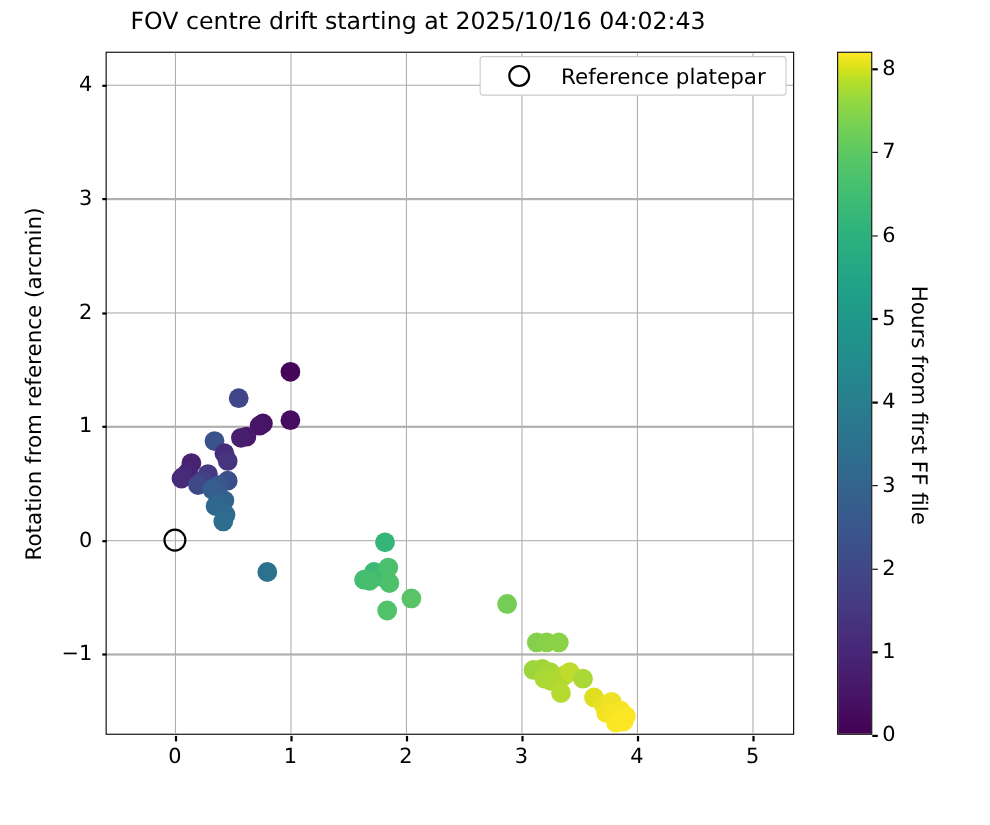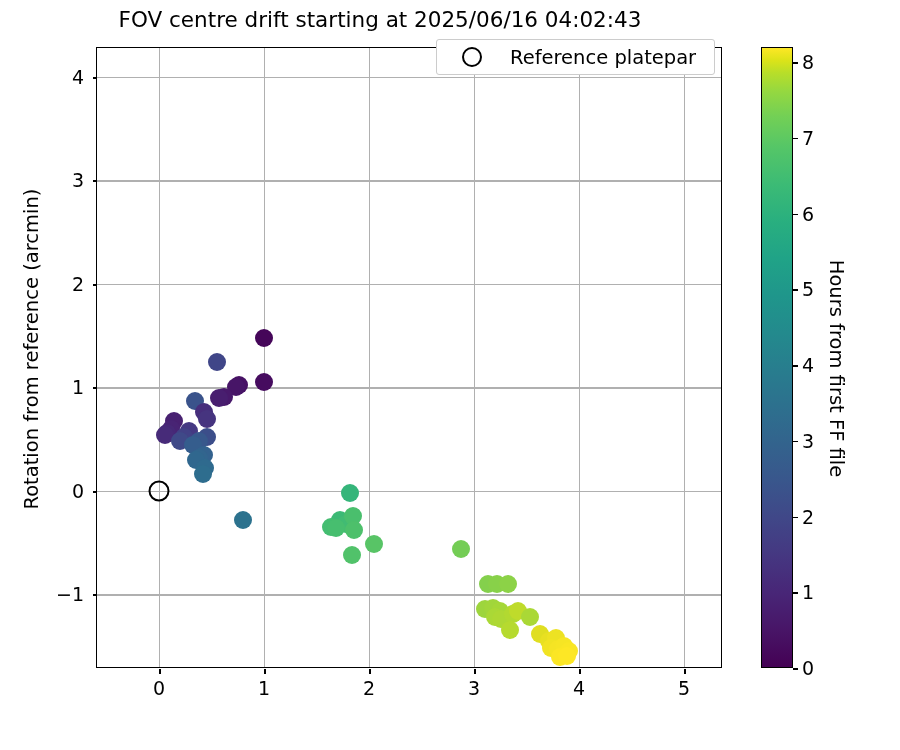--- a/index.html
+++ b/index.html
@@ -41,21 +41,21 @@
   
   .pt{position:absolute;border-radius:50%;transform:translate(-50%,-50%);}
   #refmarker{
     position:absolute;width:21px;height:21px;border-radius:50%;
     border:2.1px solid #000;background:transparent;box-sizing:border-box;
     transform:translate(-50%,-50%);
   }
 
   
   #legend{
-    position:absolute;left:436px;top:39px;width:279px;height:36px;
+    position:absolute;left:436px;top:51px;width:279px;height:36px;
     background:#fff;border:0.9px solid #cccccc;border-radius:3px;
     display:flex;align-items:center;box-sizing:border-box;
   }
   #legend .lg-marker{
     width:20px;height:20px;border-radius:50%;border:2.1px solid #000;
     background:transparent;box-sizing:border-box;margin-left:25px;
   }
   #legend .lg-text{font-size:19.5px;color:#000;margin-left:28px;}
 
   
@@ -73,21 +73,21 @@
   #cbar-title{
     position:absolute;font-size:19.5px;color:#000;white-space:nowrap;
     left:666px;top:357px;width:340px;text-align:center;
     transform:rotate(90deg);transform-origin:center center;
   }
 </style>
 </head>
 <body>
 <div id="root">
 
-<div id="plot-title">FOV centre drift starting at 2025/06/16 04:02:43</div>
+<div id="plot-title">FOV centre drift starting at 2025/10/16 04:02:43</div>
 
 <div id="axes">
   <div id="gridlines">
         <div class="gridline v" style="left: 61.9698px;"></div>
         <div class="gridline v" style="left: 167.003px;"></div>
         <div class="gridline v" style="left: 272.037px;"></div>
         <div class="gridline v" style="left: 377.07px;"></div>
         <div class="gridline v" style="left: 482.104px;"></div>
         <div class="gridline v" style="left: 587.138px;"></div>
         <div class="gridline h" style="top: 546.48px;"></div>

